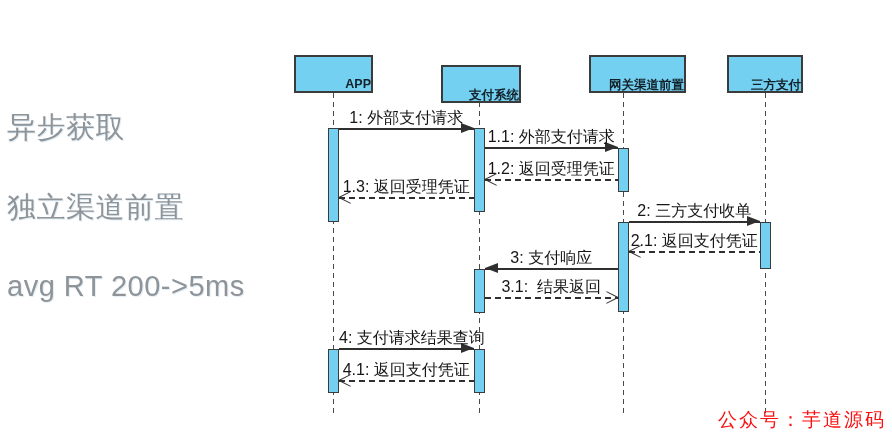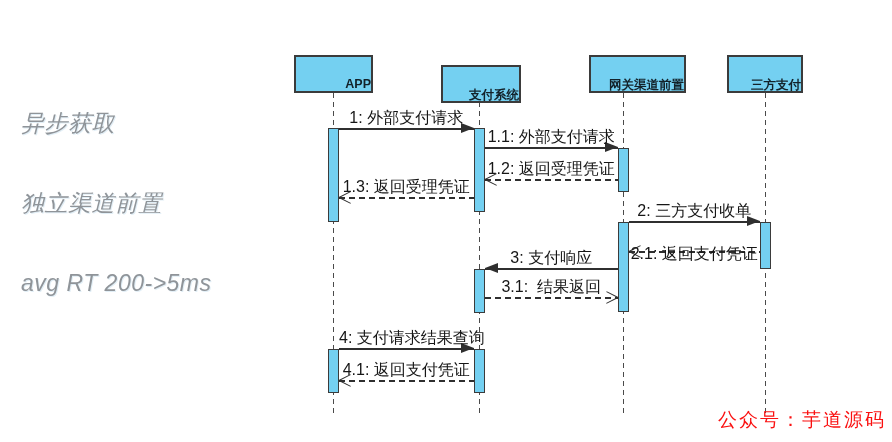--- a/index.html
+++ b/index.html
@@ -3,24 +3,23 @@
 <meta charset="utf-8">
 <style>
   html,body{margin:0;padding:0;}
   body{
     width:892px;height:442px;position:relative;overflow:hidden;background:#ffffff;
     font-family:"Liberation Sans","DejaVu Sans",sans-serif;
   }
   .canvas{position:absolute;inset:0;}
   
   .ann{
-    position:absolute;left:21px;color:var(--ann,#8f9499);
-    font-size:23px;letter-spacing:0.5px;white-space:nowrap;
+    position:absolute;left:7px;color:var(--ann,#8f9499);
+    font-size:29px;letter-spacing:0.5px;white-space:nowrap;
     text-shadow:1px 1px 0 rgba(170,205,230,.35);
-    font-style:italic;
   }
   
   .pbox{
     position:absolute;box-sizing:border-box;
     background:var(--box-fill,#74d0f1);
     border:2px solid var(--box-border,#3b3b3b);
     text-align:right;font-size:12.5px;font-weight:700;color:#13222a;
     padding-top:20px;z-index:3;
   }
   
@@ -97,21 +96,21 @@
       <div class="openarrow left" style="left: 484.5px; top: 172.5px;"></div>
       <div class="mlabel" style="left: 484.5px; width: 133.5px; top: 162px;">1.2: 返回受理凭证</div>
       <div class="mline return" style="left: 339px; top: 197px; width: 134.5px;"></div>
       <div class="openarrow left" style="left: 339px; top: 190.5px;"></div>
       <div class="mlabel" style="left: 339px; width: 134.5px; top: 180px;">1.3: 返回受理凭证</div>
       <div class="mline sync" style="left: 629px; top: 221px; width: 130.5px;"></div>
       <div class="syncarrow right" style="left: 746.5px; top: 216px;"></div>
       <div class="mlabel" style="left: 629px; width: 130.5px; top: 204px;">2: 三方支付收单</div>
       <div class="mline return" style="left: 629px; top: 251px; width: 130.5px;"></div>
       <div class="openarrow left" style="left: 629px; top: 244.5px;"></div>
-      <div class="mlabel" style="left: 629px; width: 130.5px; top: 234px; margin-top: 13px;">2.1: 返回支付凭证</div>
+      <div class="mlabel" style="left: 629px; width: 130.5px; top: 234px;">2.1: 返回支付凭证</div>
       <div class="mline sync" style="left: 484.5px; top: 268px; width: 133.5px;"></div>
       <div class="syncarrow left" style="left: 484.5px; top: 263px;"></div>
       <div class="mlabel" style="left: 484.5px; width: 133.5px; top: 251px;">3: 支付响应</div>
       <div class="mline return" style="left: 484.5px; top: 297px; width: 133.5px;"></div>
       <div class="openarrow right" style="left: 605px; top: 290.5px;"></div>
       <div class="mlabel" style="left: 484.5px; width: 133.5px; top: 280px;">3.1:  结果返回</div>
       <div class="mline sync" style="left: 339px; top: 348px; width: 134.5px;"></div>
       <div class="syncarrow right" style="left: 460.5px; top: 343px;"></div>
       <div class="mlabel" style="left: 339px; width: 134.5px; top: 331px;">4: 支付请求结果查询</div>
       <div class="mline return" style="left: 339px; top: 380px; width: 134.5px;"></div>

